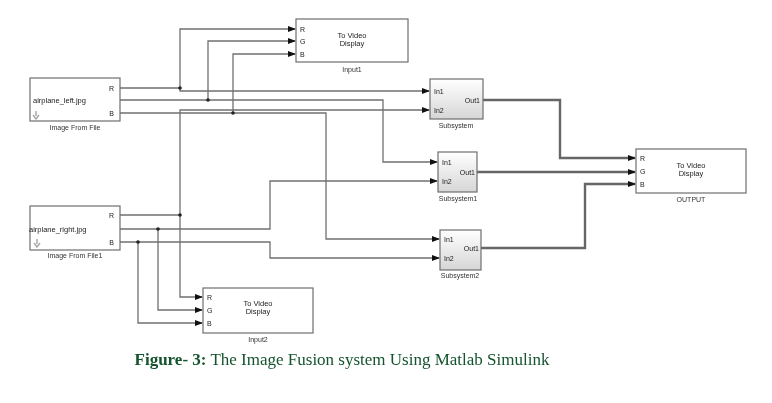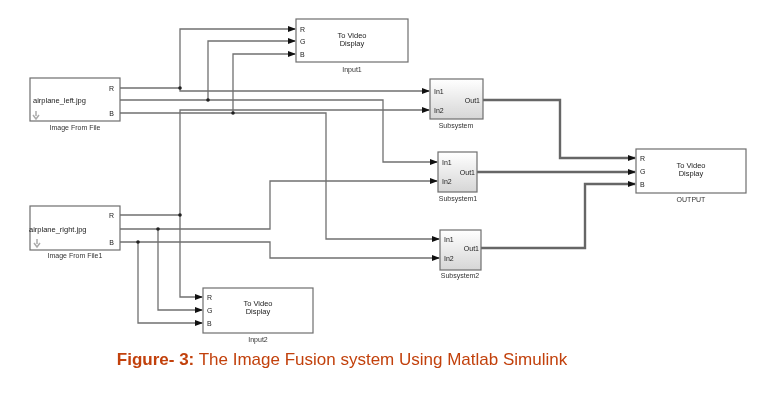--- a/index.html
+++ b/index.html
@@ -8,21 +8,21 @@
   #diagram { position: absolute; left: 0; top: 0; }
   .blk { fill: #ffffff; stroke: #6e6e6e; stroke-width: 1.2; }
   .sub { fill: url(#subGrad); stroke: #6e6e6e; stroke-width: 1.2; }
   .wire { fill: none; stroke: #707070; stroke-width: 1.3; }
   .wire2 { fill: none; stroke: #666666; stroke-width: 2.4; }
   .port { font-size: 7px; fill: #222; }
   .txt { font-size: 7.5px; fill: #222; }
   .lbl { font-size: 7px; fill: #333; }
   .dot { fill: #222; }
   #caption { position: absolute; left: 0; width: 684px; top: 350px; text-align: center;
-             font-family: Liberation Sans, sans-serif; font-size: 17px; color: #c2410c; }
+             font-family: Liberation Serif, serif; font-size: 17px; color: #14532d; }
   #caption b { font-weight: bold; }
 </style>
 </head>
 <body>
 
 <svg id="diagram" width="772" height="345" viewBox="0 0 772 345" xmlns="http://www.w3.org/2000/svg">
   <defs>
     <linearGradient id="subGrad" x1="0" y1="0" x2="0" y2="1">
       <stop offset="0" stop-color="#ffffff"></stop>
       <stop offset="1" stop-color="#d6d6d6"></stop>

